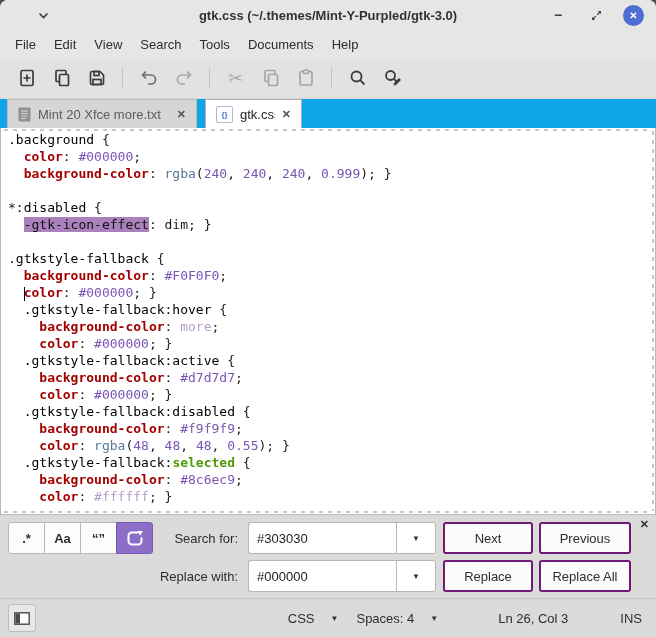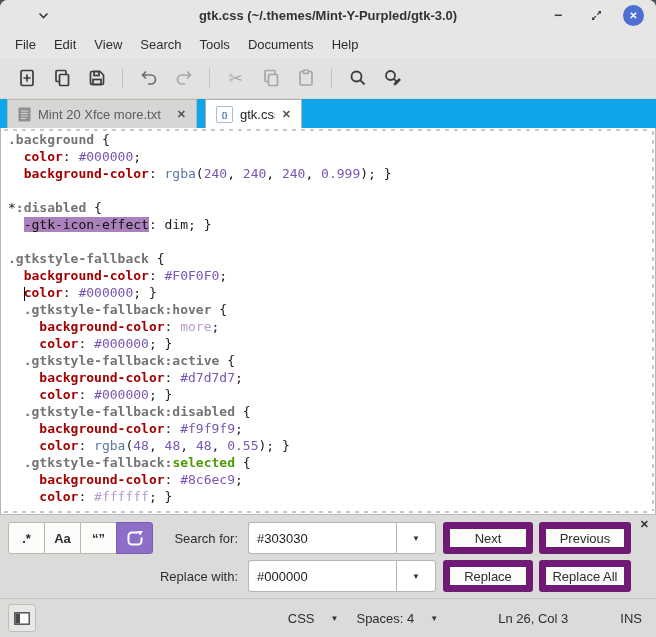--- a/index.html
+++ b/index.html
@@ -31,21 +31,21 @@
   .tab-label{white-space:nowrap;overflow:hidden;}
   .tab-close{font-size:11px;font-weight:bold;color:#555;margin-left:auto;}
   .css-badge{width:15px;height:15px;border:1px solid #a9bcd4;border-radius:2px;background:#fff;display:flex;
     align-items:center;justify-content:center;font-size:8px;font-weight:bold;color:#3d76c4;flex:0 0 auto;}
   
   .editor{flex:1 1 auto;background:#ffffff;border-left:1px solid #b6b6b3;border-right:1px solid #b6b6b3;
     position:relative;overflow:hidden;font-family:"DejaVu Sans Mono",monospace;font-size:13px;line-height:17px;
     padding:3px 0 0 7px;box-sizing:border-box;}
   .code-line{height:17px;white-space:pre;}
   .tok-p{color:#1a1a1a;}
-  .tok-s{color:#737373;font-weight:bold;}
+  .tok-s{color:#000000;}
   .tok-k{color:#a40000;font-weight:bold;}
   .tok-v{color:#7a55b4;}
   .tok-w{color:#b49cce;}
   .tok-f{color:#56789a;}
   .tok-g{color:#4e9a06;font-weight:bold;}
   .tok-h{background:#aa80bd;color:#111;}
   .tok-c{display:inline-block;width:1px;height:14px;background:#000;vertical-align:middle;margin-right:-1px;}
   .dash-top{position:absolute;top:1px;left:3px;right:3px;height:2px;
     background:repeating-linear-gradient(to right,#c7c7c5 0 4px,transparent 4px 9px);}
   .dash-bottom{position:absolute;bottom:1px;left:3px;right:3px;height:2px;
@@ -62,21 +62,21 @@
   .tgl:first-child{border-radius:3px 0 0 3px;margin-left:0;}
   .tgl:last-child{border-radius:0 3px 3px 0;}
   .tgl.active{background:#8c6ec9;border-color:#7a5cb8;}
   .flabel{width:82px;text-align:right;margin-right:10px;flex:0 0 auto;color:#2d2d2d;}
   .spacer{width:148px;flex:0 0 auto;}
   .combo{display:flex;flex:0 0 auto;}
   .combo input{width:148px;height:32px;box-sizing:border-box;border:1px solid #b5b5b2;border-right:none;
     border-radius:3px 0 0 3px;padding:0 8px;font-family:"Liberation Sans",sans-serif;font-size:13px;color:#1c1c1c;background:#fff;outline:none;}
   .combo-arrow{width:40px;height:32px;box-sizing:border-box;border:1px solid #b5b5b2;border-radius:0 3px 3px 0;
     background:#fff;display:flex;align-items:center;justify-content:center;font-size:8px;color:#333;}
-  .pbtn{height:32px;box-sizing:border-box;background:#fbfbfa;border:7px solid #701a75;border-radius:3px;
+  .pbtn{height:32px;box-sizing:border-box;background:#fbfbfa;border:2px solid #701a75;border-radius:3px;
     display:flex;align-items:center;justify-content:center;font-size:13px;color:#2d2d2d;width:90px;}
   .pbtn.b1{margin-left:7px;}
   .pbtn.b2{margin-left:6px;width:92px;}
   .panel-close{position:absolute;top:3px;right:7px;font-size:11px;font-weight:bold;color:#333;}
   
   .statusbar{height:39px;border-top:1px solid #c4c4c2;background:#dbdbd9;display:flex;align-items:center;
     padding:0 14px 0 8px;box-sizing:border-box;flex:0 0 auto;}
   .side-toggle{width:26px;height:26px;background:#e8e8e6;border:1px solid #bdbdba;border-radius:3px;
     display:flex;align-items:center;justify-content:center;}
   .sb-right{margin-left:auto;display:flex;align-items:center;}

